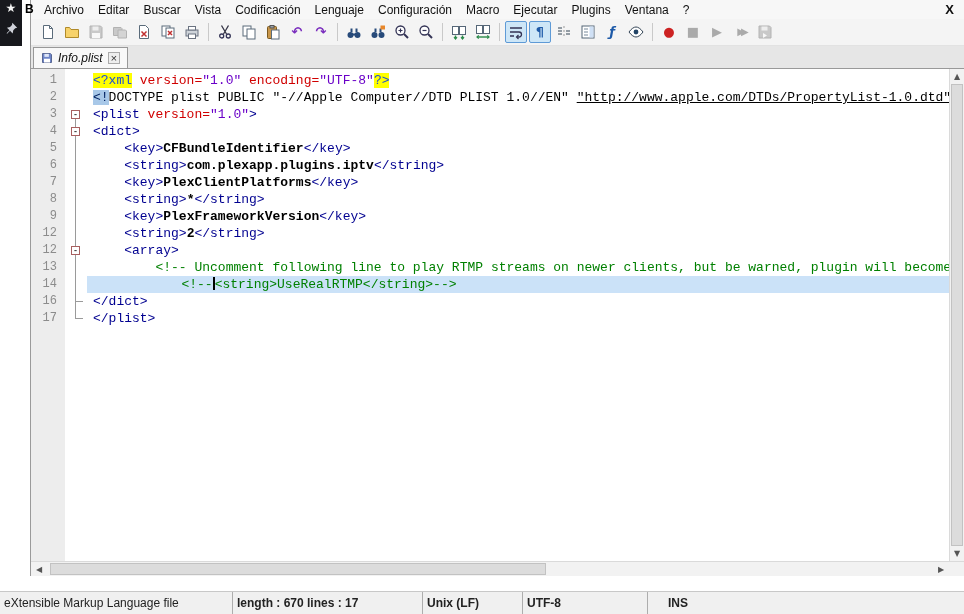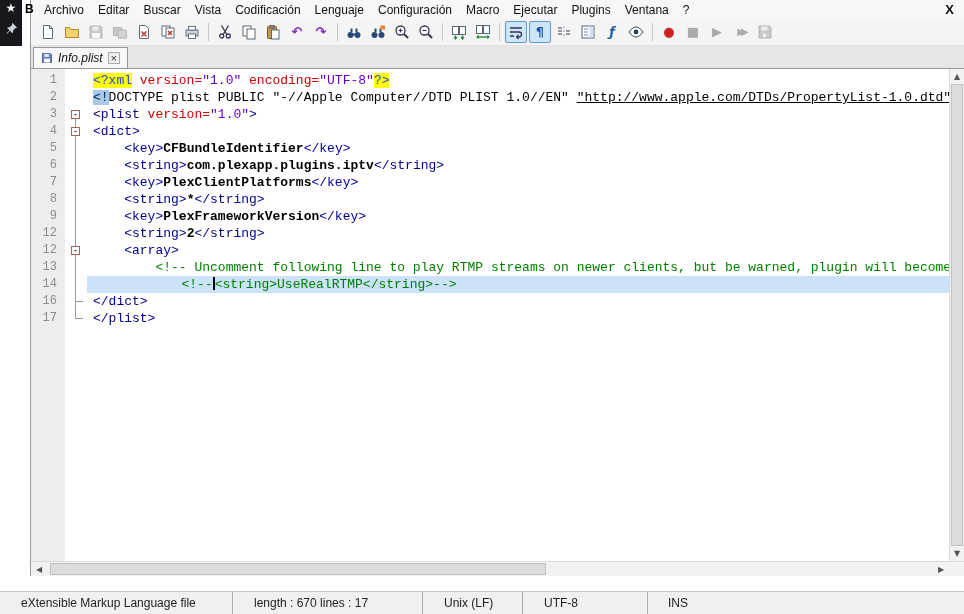--- a/index.html
+++ b/index.html
@@ -90,22 +90,22 @@
             color:#555; font-size:8px; font-family:"DejaVu Sans",sans-serif; }
   .htrack { flex:1; position:relative; }
   .hthumb { position:absolute; left:3px; width:56%; top:1px; bottom:1px;
             background:#dcdcdc; border:1px solid #c2c2c2; }
   .hcorner { width:15px; background:#f2f2f2; }
 
   
   .statusbar { position:absolute; left:0; right:0; bottom:0; height:23px; background:#f0f0f0;
                border-top:1px solid #c8c8c8; display:flex; align-items:center;
                font-size:12px; color:#222; }
-  .sbsec { padding:0 21px; height:100%; display:flex; align-items:center; }
-  .sbsec + .sbsec { border-left:1px solid #adadad; }
+  .sbsec { padding:0 4px; height:100%; display:flex; align-items:center; }
+  .sbsec + .sbsec { border-left:1px solid #adadad;font-weight:bold; }
   .sb-doctype  { flex:none; width:232px; }
   .sb-length   { flex:none; width:190px; }
   .sb-position { flex:none; width:260px; }
   .sb-eol      { flex:none; width:100px; }
   .sb-enc      { flex:none; width:125px; }
   .sb-ins      { flex:1; justify-content:flex-start; padding-left:20px; }
 </style>
 </head>
 <body>
 

